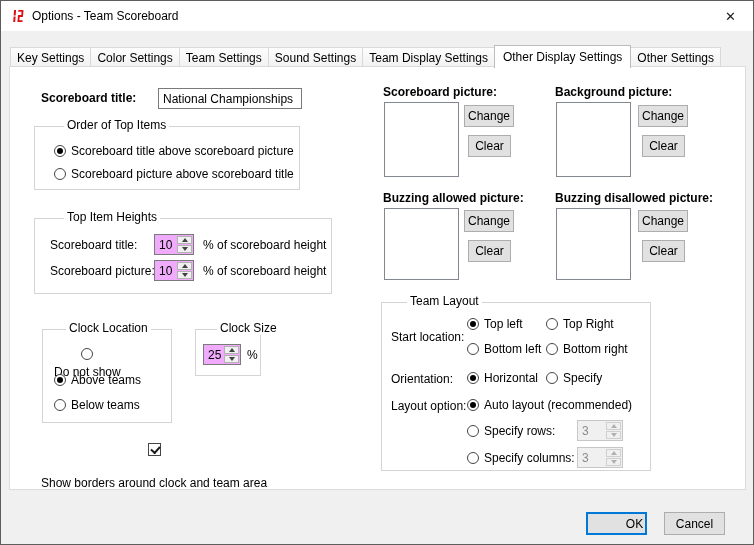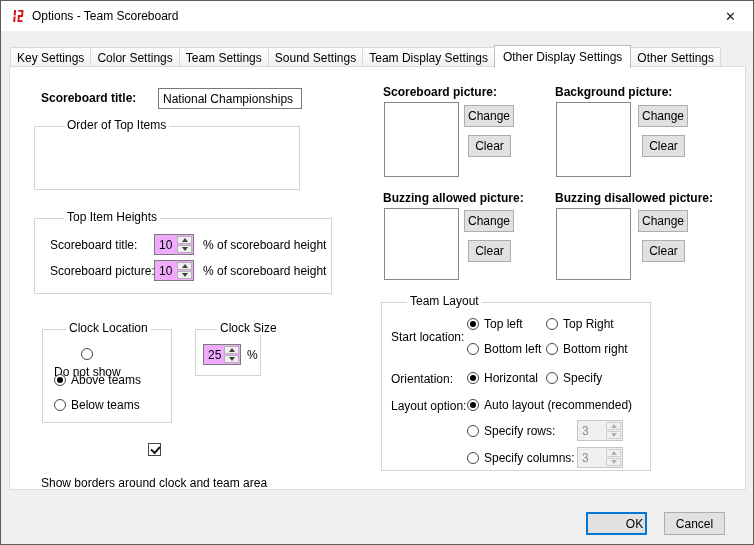--- a/index.html
+++ b/index.html
@@ -89,20 +89,28 @@
     <div class="tab">Other Settings</div>
   </div>
 
   <div class="tab-page"></div>
 
   <div class="blbl" style="left:40px;top:90px;">Scoreboard title:</div>
   <input class="textbox" style="left: 157px; top: 87px; width: 144px; height: 21px;" value="National Championships">
 
   <div class="group" style="left:33px;top:125px;width:264px;height:62px;"></div>
   <div class="gtitle lbl" style="left:47px;top:118px;">Order of Top Items</div>
+  <div class="radio-row" style="left:53px;top:143px;">
+    <span class="radio checked"></span>
+    <span>Scoreboard title above scoreboard picture</span>
+  </div>
+  <div class="radio-row" style="left:53px;top:166px;">
+    <span class="radio"></span>
+    <span>Scoreboard picture above scoreboard title</span>
+  </div>
 
   <div class="group" style="left:33px;top:217px;width:296px;height:74px;"></div>
   <div class="gtitle lbl" style="left:47px;top:210px;">Top Item Heights</div>
   <div class="lbl" style="left:49px;top:237px;">Scoreboard title:</div>
   <div class="spinner" style="left:153px;top:233px;">
     <div class="spin-val">10</div>
     <div class="spin-btns">
       <div class="spin-btn up"></div>
       <div class="spin-btn down"></div>
     </div>

